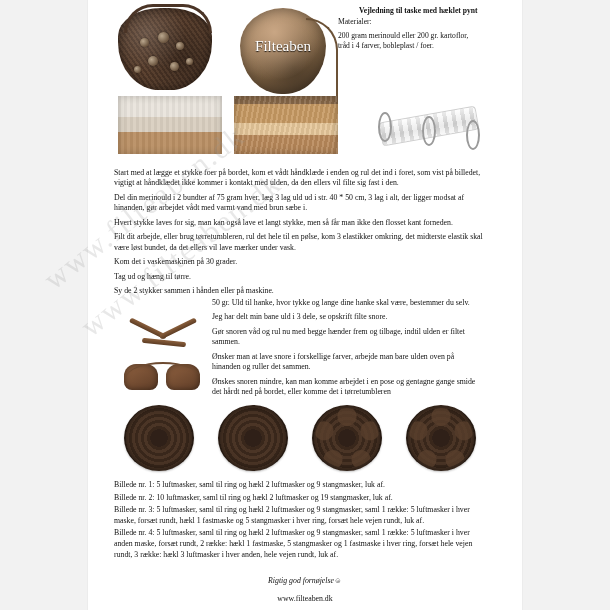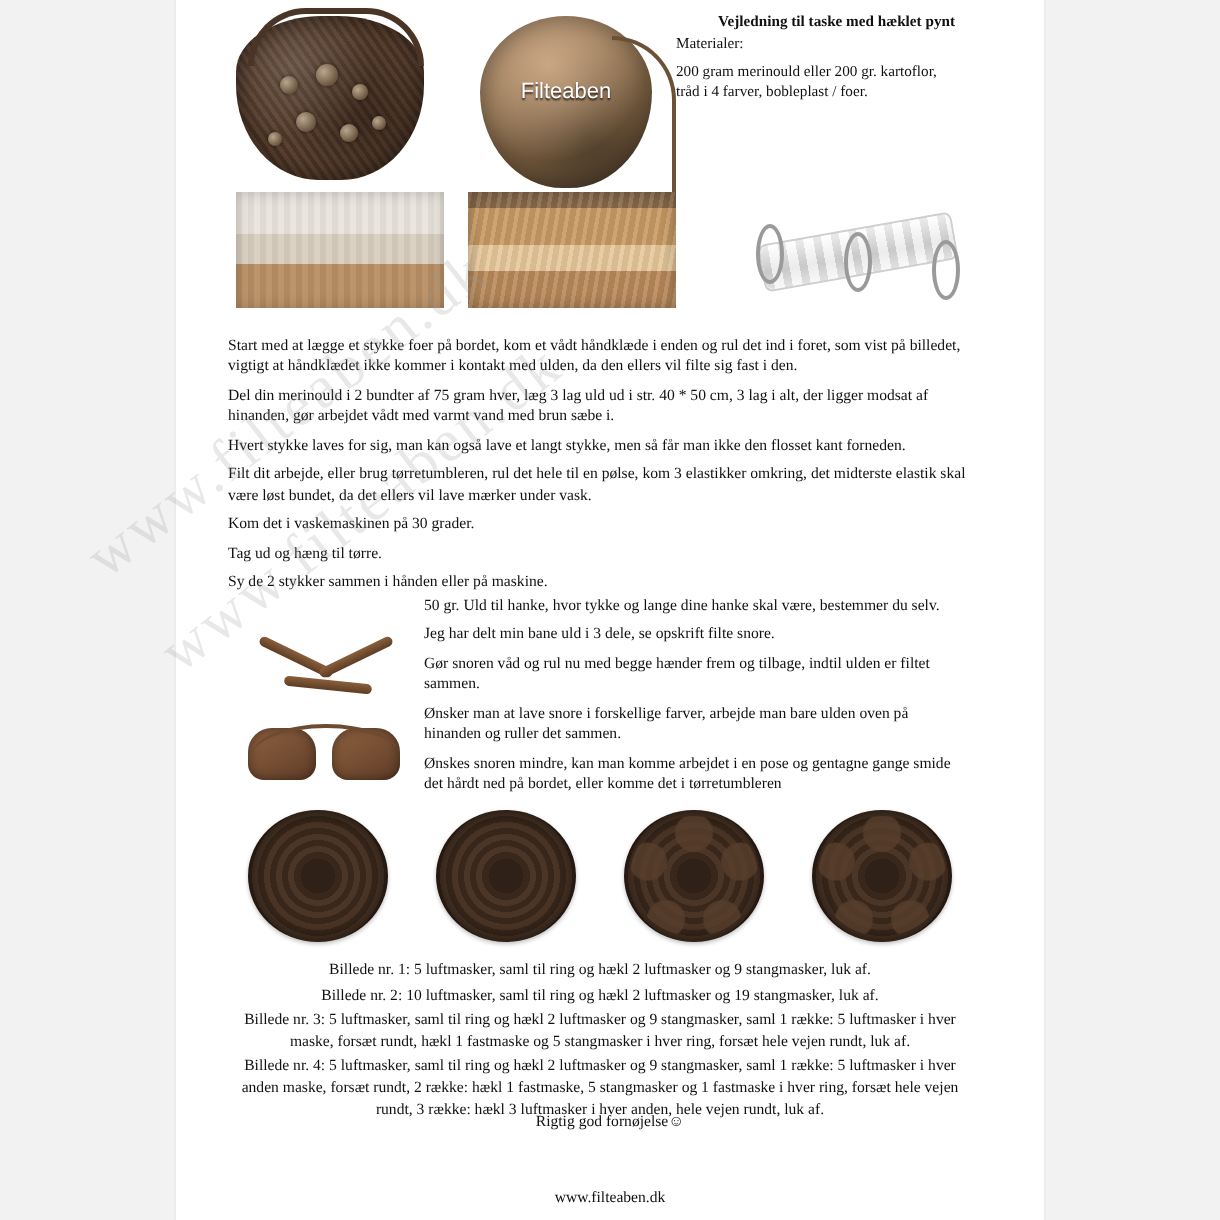--- a/index.html
+++ b/index.html
@@ -78,22 +78,22 @@
       radial-gradient(circle at 40% 28%, #c9a684, rgba(0,0,0,0) 60%),
       radial-gradient(circle at 62% 70%, rgba(0,0,0,0.35), rgba(0,0,0,0) 60%),
       linear-gradient(160deg, #b08f6b, #7e6243 70%, #5d4833);
     box-shadow: inset 0 0 14px rgba(0,0,0,0.45);
   }
   .img-bag2 .label {
     position: absolute;
     left: 50%; top: 44%;
     transform: translate(-50%,-50%);
     color: #ffffff;
-    font-family: Liberation Sans, sans-serif;
-    font-size: 11px;
+    font-family: Liberation Serif, serif;
+    font-size: 15px;
     text-shadow: 0 1px 1px rgba(0,0,0,0.8);
     white-space: nowrap;
   }
   .img-bag2 .cord {
     position: absolute;
     right: -12px; top: 10px;
     width: 30px; height: 76px;
     border-right: 2px solid #6b5136;
     border-top: 2px solid #6b5136;
     border-radius: 0 40px 0 0;
@@ -260,33 +260,32 @@
 
   
   .captions {
     position: absolute;
     left: 114px; top: 480px;
     width: 372px;
     font-family: "Liberation Serif", serif;
     font-size: 7.8px;
     line-height: 1.36;
     color: #111;
-    text-align: center;
   }
   .captions p { margin: 0 0 2px 0; }
 
   .closing {
     position: absolute;
     left: 0; right: 0;
     text-align: center;
     font-family: "Liberation Serif", serif;
     font-size: 7.8px;
     color: #111;
   }
-  .closing.line1 { top: 556px; }
+  .closing.line1 { top: 576px; font-style: italic; }
   .closing.line2 { top: 594px; }
 
   
   .watermark {
     position: absolute;
     left: 120px; top: 110px;
     width: 380px; height: 400px;
     pointer-events: none;
     transform: rotate(-38deg);
     color: rgba(150,150,150,0.22);

